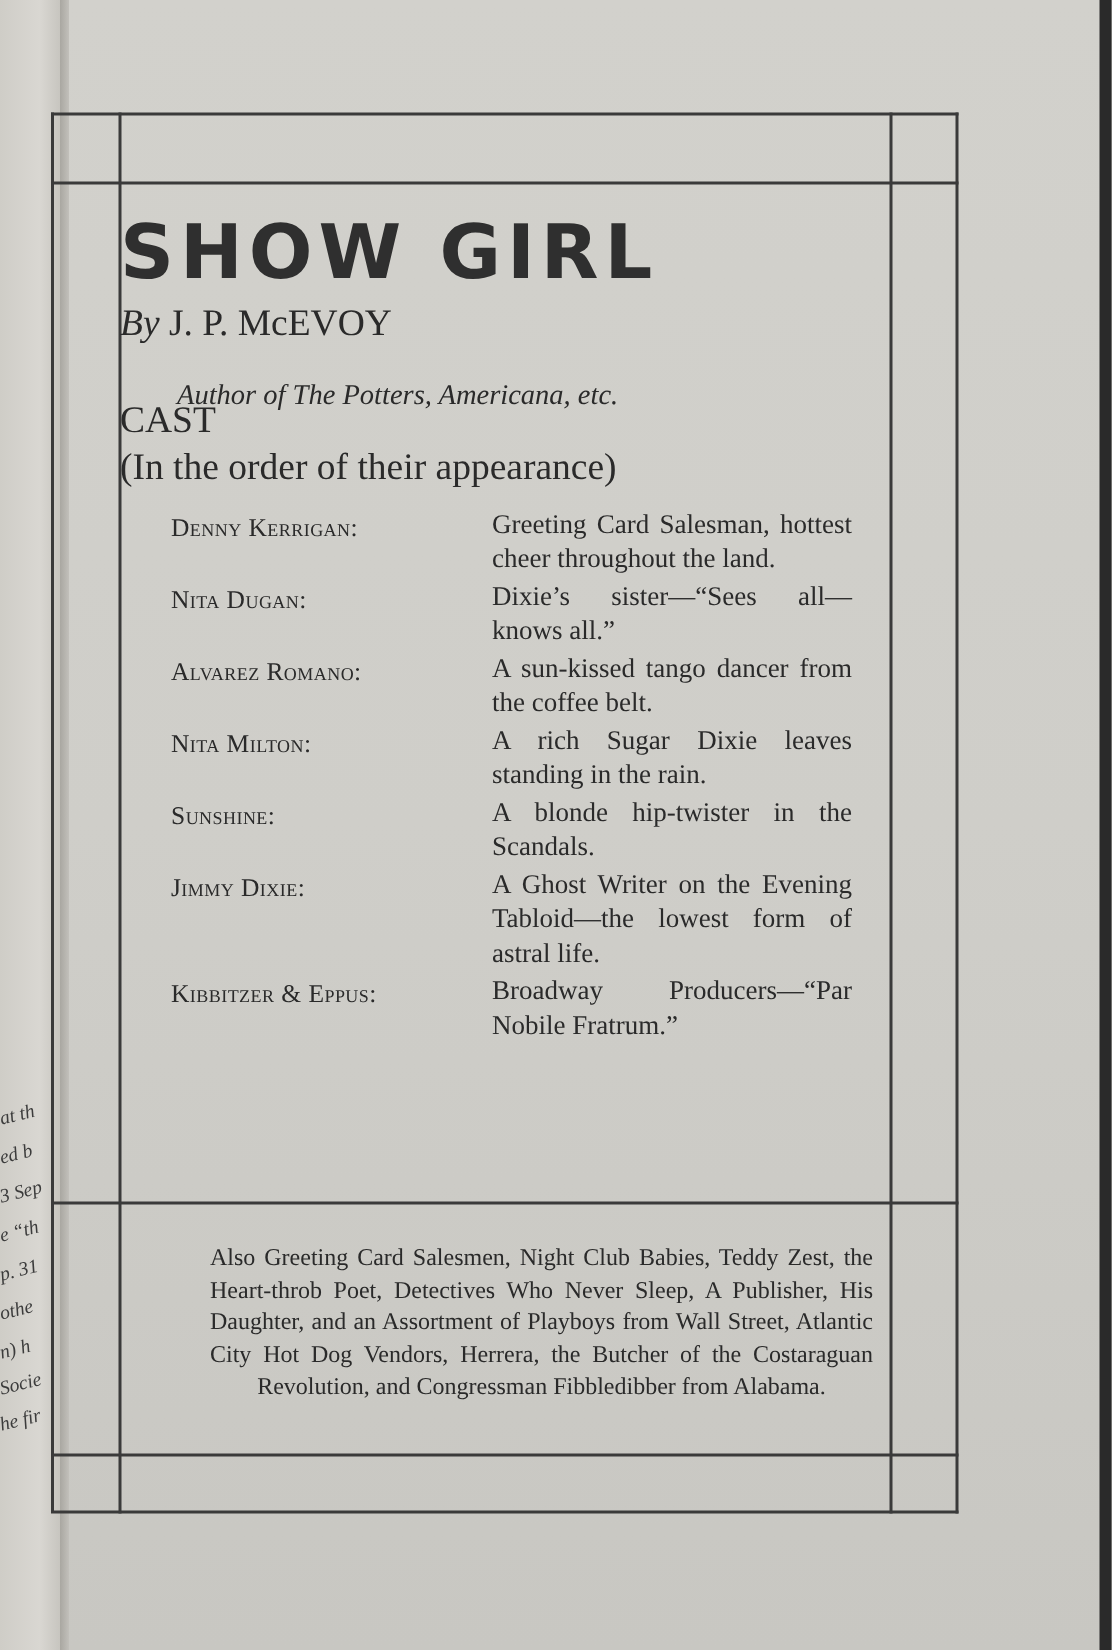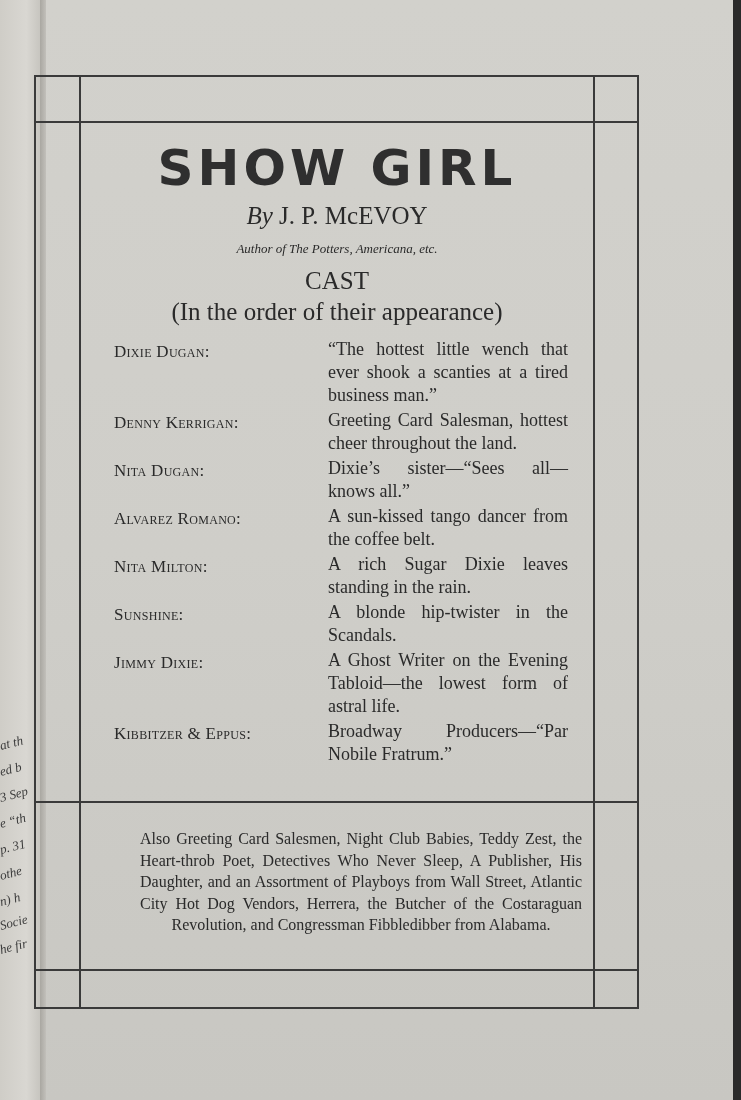--- a/index.html
+++ b/index.html
@@ -30,28 +30,28 @@
   }
   .right-edge {
     position: absolute; right: 0; top: 0; width: 8px; height: 1100px;
     background: #2a2a2a;
   }
   
   .line { position: absolute; background: #3a3a3a; }
   .h { height: 2px; }
   .v { width: 2px; }
 
-  .content { position: absolute; left: 80px; width: 514px; text-align: center; }
+  .content { position: absolute; left: 80px; width: 514px; text-align: left; }
   .title {
     top: 140px; font-family: "DejaVu Sans", sans-serif; font-weight: bold;
     font-size: 50px; letter-spacing: 4px; color: #2f2f2f; line-height: 56px;
   }
   .byline { top: 201px; font-size: 25px; line-height: 30px; }
   .byline .by { font-style: italic; }
-  .subtitle { top: 237px; font-size: 13px; font-style: italic; line-height: 24px; }
+  .subtitle { top: 252px; font-size: 19px; font-style: italic; line-height: 24px; padding-left: 38px; }
   .cast-heading { top: 266px; font-size: 25px; line-height: 30px; }
   .cast-note { top: 300px; font-size: 25px; line-height: 24px; }
 
   .cast-list { position: absolute; left: 114px; top: 338px; width: 460px; }
   .cast-row { display: flex; margin-bottom: 2px; }
   .cast-name {
     width: 214px; font-variant: small-caps; font-size: 17px; line-height: 24px;
     padding-top: 2px; letter-spacing: 0.3px;
   }
   .cast-desc {
@@ -99,24 +99,20 @@
 <div class="content byline">
   <span class="by">By</span>
   <span>J. P. McEVOY</span>
 </div>
 <div class="content subtitle">Author of The Potters, Americana, etc.</div>
 <div class="content cast-heading">CAST</div>
 <div class="content cast-note">(In the order of their appearance)</div>
 
 <div class="cast-list">
   <div class="cast-row">
-    <div class="cast-name">Dixie Dugan:</div>
-    <div class="cast-desc">“The hottest little wench that ever shook a scanties at a tired business man.”</div>
-  </div>
-  <div class="cast-row">
     <div class="cast-name">Denny Kerrigan:</div>
     <div class="cast-desc">Greeting Card Salesman, hottest cheer throughout the land.</div>
   </div>
   <div class="cast-row">
     <div class="cast-name">Nita Dugan:</div>
     <div class="cast-desc">Dixie’s sister—“Sees all—knows all.”</div>
   </div>
   <div class="cast-row">
     <div class="cast-name">Alvarez Romano:</div>
     <div class="cast-desc">A sun-kissed tango dancer from the coffee belt.</div>

